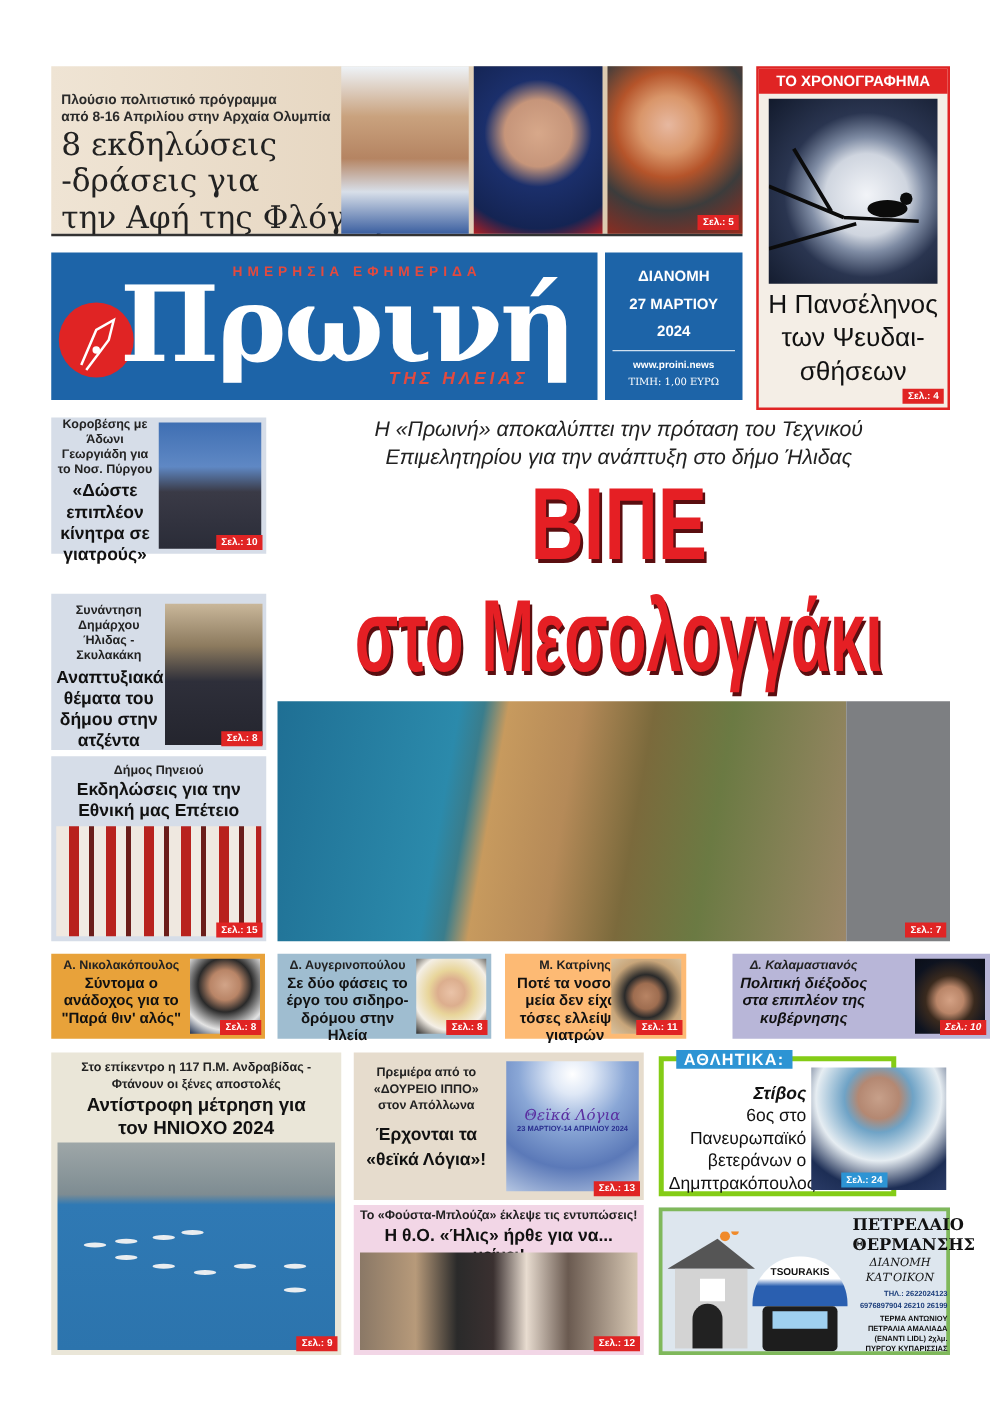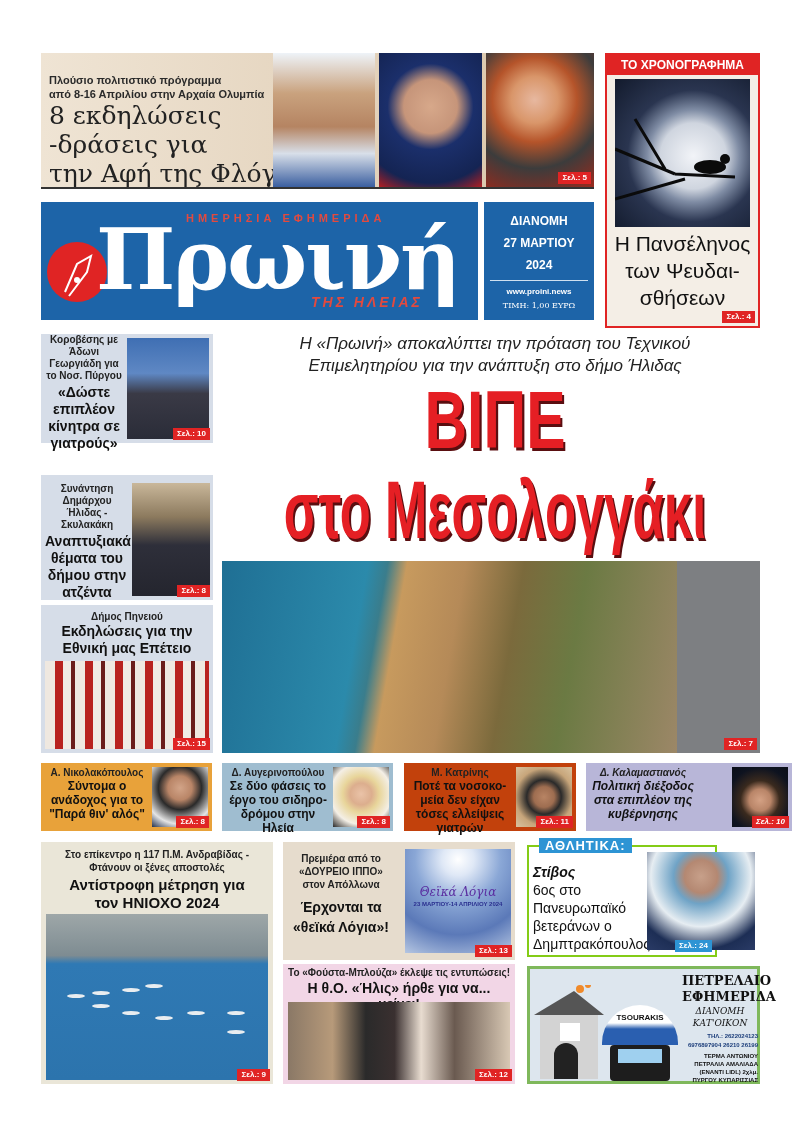--- a/index.html
+++ b/index.html
@@ -47,21 +47,21 @@
   .mini .k { font-size: 10px; font-weight: bold; color: #222; line-height: 12px; }
   .mini .h { font-size: 12px; font-weight: bold; color: #111; line-height: 14px; }
   .mini .face { position: absolute; top: 4px; right: 4px; width: 56px; height: 60px; }
 
   
   #hnioxos { left: 41px; top: 842px; width: 232px; height: 242px; background: #eae6d8; }
   #hnioxos .k { font-size: 10px; font-weight: bold; line-height: 13px; color: #222; text-align: center; padding-top: 6px; }
   #hnioxos .h { font-size: 15px; font-weight: bold; line-height: 18px; color: #111; text-align: center; }
   #theika { left: 283px; top: 842px; width: 232px; height: 118px; background: #e6dccd; }
   #fousta { left: 283px; top: 964px; width: 232px; height: 120px; background: #f2d6e6; }
-  #sports { left: 527px; top: 845px; width: 190px; height: 112px; background: #fff; border: 2px solid #84cc16; }
+  #sports { left: 527px; top: 845px; width: 190px; height: 112px; background: #fff; border: 4px solid #84cc16; text-align: right; }
   #sports .lbl { position: absolute; left: 10px; top: -9px; background: #2d94d4; color: #fff; font-weight: bold; font-size: 13px; padding: 0 6px; letter-spacing: 1px; }
   #ad { left: 527px; top: 966px; width: 233px; height: 118px; background: #dde6ee; border: 3px solid #7fb85b; }
 </style>
 </head>
 <body>
 
 <div id="top-banner" class="abs">
   <div class="kicker">
     <div>Πλούσιο πολιτιστικό πρόγραμμα</div>
     <div>από 8-16 Απριλίου στην Αρχαία Ολυμπία</div>
@@ -161,21 +161,21 @@
   <span class="page-tag">Σελ.: 8</span>
 </div>
 <div class="mini" style="left:222px;width:171px;background:#9fbdd0;">
   <div class="txt" style="width:104px">
     <div class="k">Δ. Αυγερινοπούλου</div>
     <div class="h">Σε δύο φάσεις το έργο του σιδηρο- δρόμου στην Ηλεία</div>
   </div>
   <div class="face photo" style="background:radial-gradient(circle at 50% 45%,#eac3a8 0%,#dcae8e 25%,#e8d59a 42%,#f4efe6 70%,#2b2b2b 100%);"></div>
   <span class="page-tag">Σελ.: 8</span>
 </div>
-<div class="mini" style="left:404px;width:172px;background:#c2410c;">
+<div class="mini" style="left:404px;width:145px;background:#fdba74;">
   <div class="txt" style="width:104px">
     <div class="k">Μ. Κατρίνης</div>
     <div class="h">Ποτέ τα νοσοκο- μεία δεν είχαν τόσες ελλείψεις γιατρών</div>
   </div>
   <div class="face photo" style="background:radial-gradient(circle at 50% 50%,#b88464 0%,#9e6d50 25%,#2a2a2a 42%,#c7a57a 70%,#d9c3a0 100%);"></div>
   <span class="page-tag">Σελ.: 11</span>
 </div>
 <div class="mini" style="left:586px;width:206px;background:#b8b6d8;font-style:italic;">
   <div class="txt" style="width:106px">
     <div class="k">Δ. Καλαμαστιανός</div>
@@ -248,18 +248,18 @@
     </svg>
   </div>
   <div class="photo" style="left:70px;top:36px;width:80px;height:76px;">
     <div style="position:absolute;left:2px;top:0;width:76px;height:40px;border-radius:38px 38px 0 0;background:linear-gradient(180deg,#ffffff 0%,#ffffff 45%,#2a5fb0 60%,#2a5fb0 100%);"></div>
     <div style="position:absolute;left:0;right:0;top:8px;text-align:center;font-size:8px;font-weight:bold;color:#111">TSOURAKIS</div>
     <div style="position:absolute;left:10px;top:40px;width:60px;height:36px;background:#1d1d1d;border-radius:4px;"></div>
     <div style="position:absolute;left:18px;top:44px;width:44px;height:14px;background:#9fd0ef;"></div>
   </div>
   <div style="position:absolute;left:152px;top:4px;width:76px;text-align:center;color:#111;">
     <div style="font-family:'DejaVu Serif',serif;font-weight:bold;font-size:13px;line-height:16px">ΠΕΤΡΕΛΑΙΟ</div>
-    <div style="font-family:'DejaVu Serif',serif;font-weight:bold;font-size:13px;line-height:16px">ΕΦΗΜΕΡΙΔΑ</div>
+    <div style="font-family:'DejaVu Serif',serif;font-weight:bold;font-size:13px;line-height:16px">ΘΕΡΜΑΝΣΗΣ</div>
     <div style="font-family:'DejaVu Serif',serif;font-style:italic;font-size:9px;line-height:12px">ΔΙΑΝΟΜΗ ΚΑΤ'ΟΙΚΟΝ</div>
     <div style="font-size:6px;font-weight:bold;line-height:9px;margin-top:3px;text-align:right;color:#1b3d7a">ΤΗΛ.: 2622024123 6976897904 26210 26199</div>
     <div style="font-size:6px;font-weight:bold;line-height:8px;margin-top:2px;text-align:right">ΤΕΡΜΑ ΑΝΤΩΝΙΟΥ ΠΕΤΡΑΛΙΑ ΑΜΑΛΙΑΔΑ (ΕΝΑΝΤΙ LIDL) 2χλμ. ΠΥΡΓΟΥ ΚΥΠΑΡΙΣΣΙΑΣ</div>
   </div>
 </div>
 
 </body></html>

